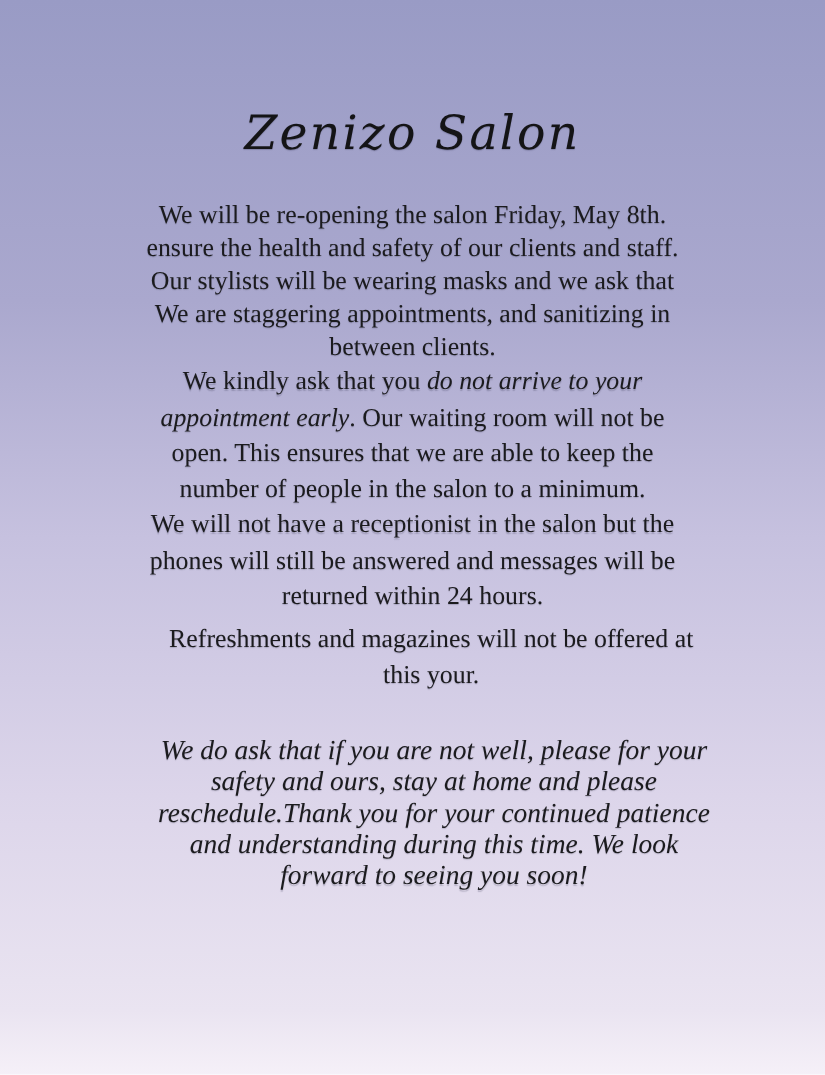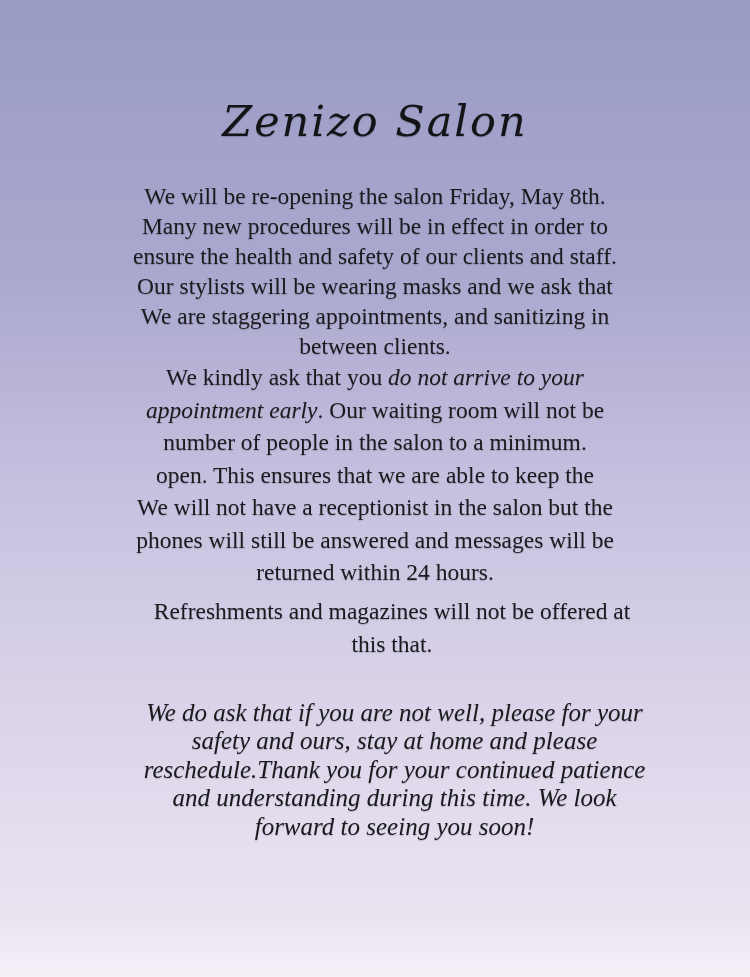--- a/index.html
+++ b/index.html
@@ -56,38 +56,37 @@
   .it { font-style: italic; }
 </style>
 </head>
 <body>
 
 <div class="page">
   <h1 class="title">Zenizo Salon</h1>
   <div class="notice">
     <div class="group group-intro">
         <div class="line"><span>We will be re-opening the salon Friday, May 8th.</span></div>
-        <div class="line"><span>Many new procedures will be in effect in order to</span></div>
         <div class="line"><span>ensure the health and safety of our clients and staff.</span></div>
         <div class="line"><span>Our stylists will be wearing masks and we ask that</span></div>
         <div class="line"><span>We are staggering appointments, and sanitizing in</span></div>
         <div class="line"><span>between clients.</span></div>
       </div>
     <div class="group group-policies">
         <div class="line"><span>We kindly ask that you </span><span class="it">do not arrive to your</span></div>
         <div class="line"><span class="it">appointment early</span><span>. Our waiting room will not be</span></div>
+        <div class="line"><span>open. This ensures that we are able to keep the</span></div>
         <div class="line"><span>number of people in the salon to a minimum.</span></div>
-        <div class="line"><span>open. This ensures that we are able to keep the</span></div>
         <div class="line"><span>We will not have a receptionist in the salon but the</span></div>
         <div class="line"><span>phones will still be answered and messages will be</span></div>
         <div class="line"><span>returned within 24 hours.</span></div>
       </div>
     <div class="group group-amenities">
         <div class="line"><span>Refreshments and magazines will not be offered at</span></div>
-        <div class="line"><span>this that.</span></div>
+        <div class="line"><span>this your.</span></div>
       </div>
     <div class="group group-closing">
         <div class="line"><span class="it">We do ask that if you are not well, please for your</span></div>
         <div class="line"><span class="it">safety and ours, stay at home and please</span></div>
         <div class="line"><span class="it">reschedule.Thank you for your continued patience</span></div>
         <div class="line"><span class="it">and understanding during this time. We look</span></div>
         <div class="line"><span class="it">forward to seeing you soon!</span></div>
       </div>
   </div>
 </div>

